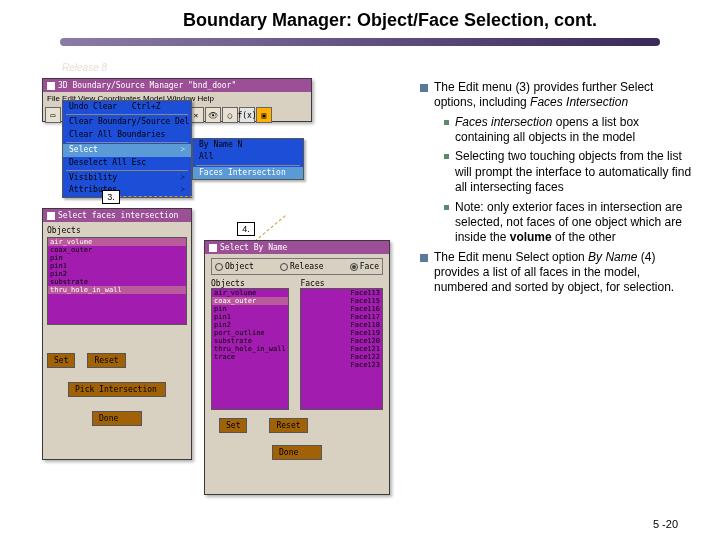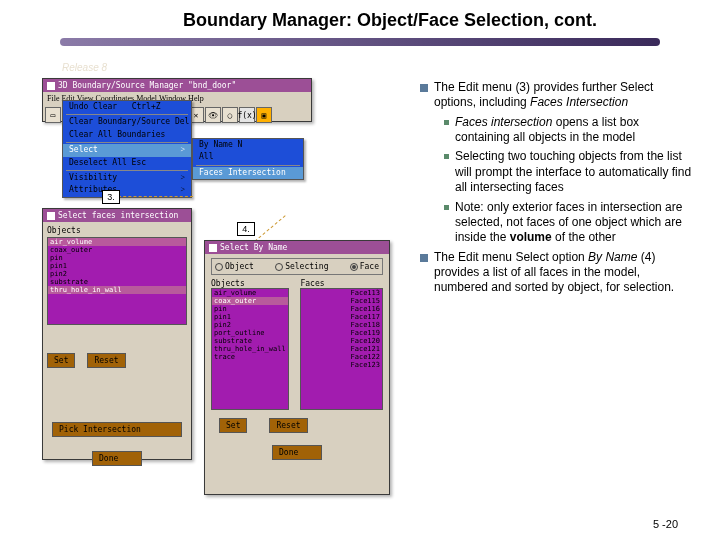--- a/index.html
+++ b/index.html
@@ -6,21 +6,21 @@
   body { width: 720px; height: 540px; font-family: Arial, sans-serif; background: #fff; position: relative; overflow: hidden; }
   .slide { width: 100%; height: 100%; position: relative; padding: 10px 0 0 0; }
   .title { font-size: 18px; font-weight: bold; text-align: center; margin: 0 40px 6px 100px; line-height: 1.2; }
   .title-rule { height: 8px; background: linear-gradient(to right, #8b7ba8 0%, #5a4a7a 60%, #3a2a5a 100%); border-radius: 4px; margin: 0 60px 0 60px; position: relative; }
   .release-tag { position: absolute; left: 62px; top: 62px; font-size: 10px; color: #e8e0d0; font-style: italic; }
 
   .screens { position: absolute; left: 42px; top: 78px; width: 360px; height: 420px; }
   .win { position: absolute; background: #d8d0c0; border: 1px solid #3a3a3a; box-shadow: 2px 2px 3px rgba(0,0,0,.3); font-family: monospace; font-size: 8px; }
   .titlebar { background: #9c4f96; color: #fff; padding: 2px 4px; display: flex; align-items: center; }
   .titlebar .tb-icon { width: 8px; height: 8px; background: #fff; margin-right: 3px; }
-  .menubar { padding: 2px 4px; font-family: Liberation Serif, serif; font-size: 8px; }
+  .menubar { padding: 2px 4px; font-family: Liberation Sans, sans-serif; font-size: 8px; }
   .toolbar { padding: 2px; display: flex; gap: 1px; }
   .toolbar .tbtn { width: 16px; height: 16px; border: 1px solid #666; background: #e8e0d0; display:flex; align-items:center; justify-content:center; font-size:8px; }
 
   .menu-dropdown { position: absolute; background: #1d4ed8; border: 1px solid #555; font-size: 8px; line-height: 1.3; box-shadow: 2px 2px 2px rgba(0,0,0,.3); }
   .menu-item { padding: 1px 6px; white-space: nowrap; font-family: monospace; }
   .menu-hr { border-top: 1px solid #888; margin: 1px 3px; }
   .arrow-r:after { content: "˃"; float: right; margin-left: 6px; }
 
   .callout { position: absolute; width: 18px; height: 14px; background: #fff; border: 1px solid #000; text-align: center; font-size: 9px; line-height: 13px; font-family: Arial; }
   .callout-line { position: absolute; border-top: 1px dashed #cc9933; height: 0; }
@@ -116,39 +116,39 @@
           <div>pin1</div>
           <div>pin2</div>
           <div>substrate</div>
           <div class="li-sel">thru_hole_in_wall</div>
         </div>
         <div style="display:flex; gap:12px; margin-top:28px;">
           <span class="button3d">Set</span>
           <span class="button3d">Reset</span>
         </div>
         <div style="margin-top:14px; text-align:center;">
-          <span class="button3d" style="display:inline-block;width:130px;margin-top:40px;">Pick Intersection</span>
+          <span class="button3d" style="display:inline-block;width:98px;">Pick Intersection</span>
         </div>
         <div style="margin-top:14px; text-align:center;">
           <span class="button3d" style="display:inline-block;width:50px;">Done</span>
         </div>
       </div>
     </div>
 
     <div class="callout-line" style="left:208px; top:150px; width:40px; transform:rotate(-40deg);"></div>
     <div class="callout" style="left:195px; top:144px;">4.</div>
 
     <div class="win" style="left:162px; top:162px; width:186px; height:255px;">
       <div class="titlebar">
         <span class="tb-icon"></span>
         <span>Select By Name</span>
       </div>
       <div class="radio-row" style="border:1px solid #777; margin:4px 6px; padding:3px; display:flex; justify-content:space-between;">
         <span><span class="radio"></span><span>Object</span></span>
-        <span><span class="radio"></span><span>Selecting</span></span>
+        <span><span class="radio"></span><span>Release</span></span>
         <span><span class="radio on"></span><span>Face</span></span>
       </div>
       <div style="display:flex; gap:4px; padding:0 6px;">
         <div style="flex:1;">
           <div>Objects</div>
           <div class="listbox" style="height:122px;">
             <div>air_volume</div>
             <div class="li-sel">coax_outer</div>
             <div>pin</div>
             <div>pin1</div>

